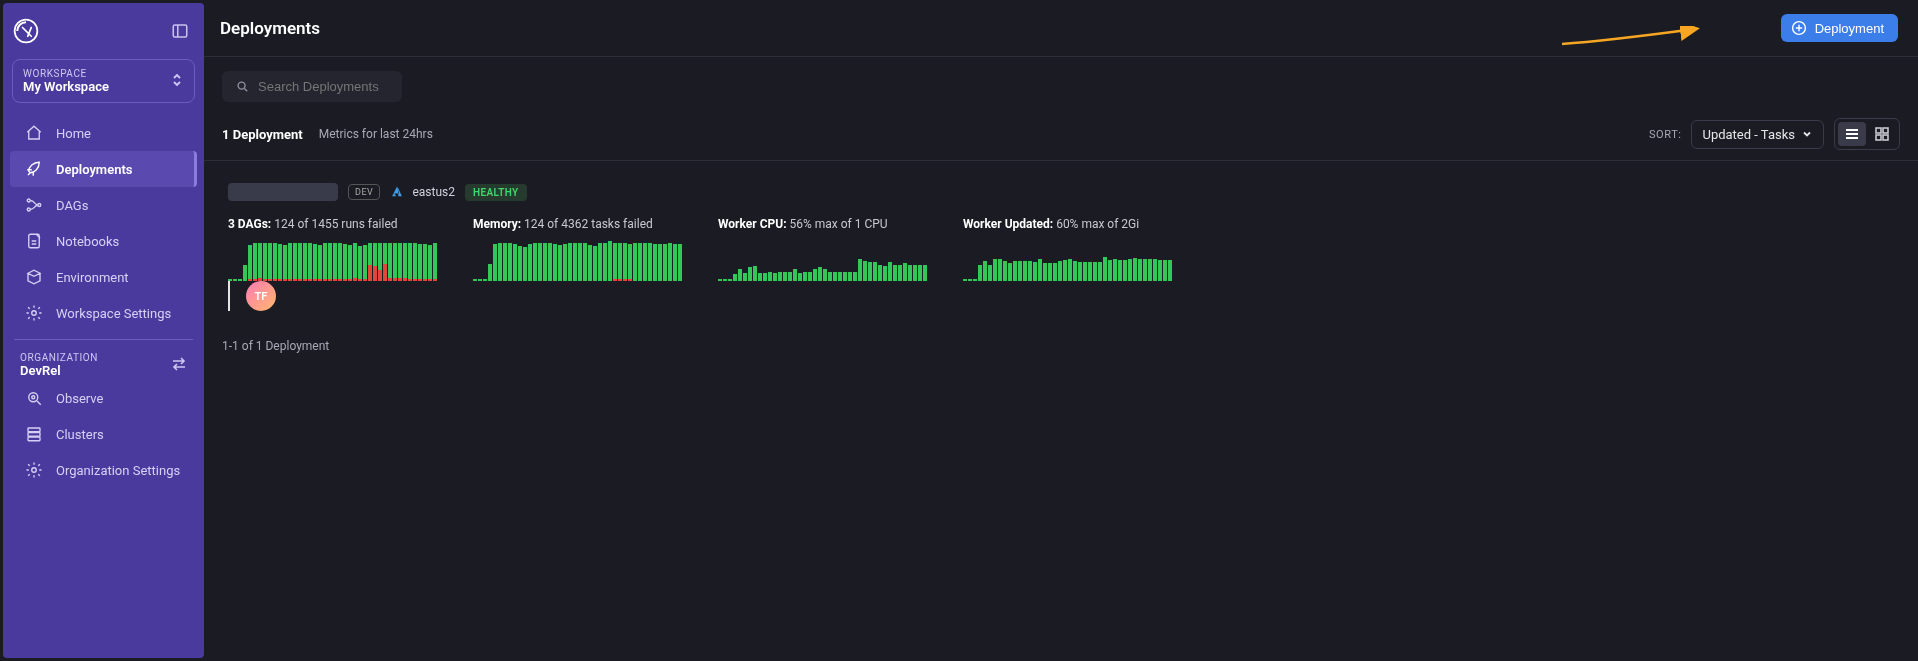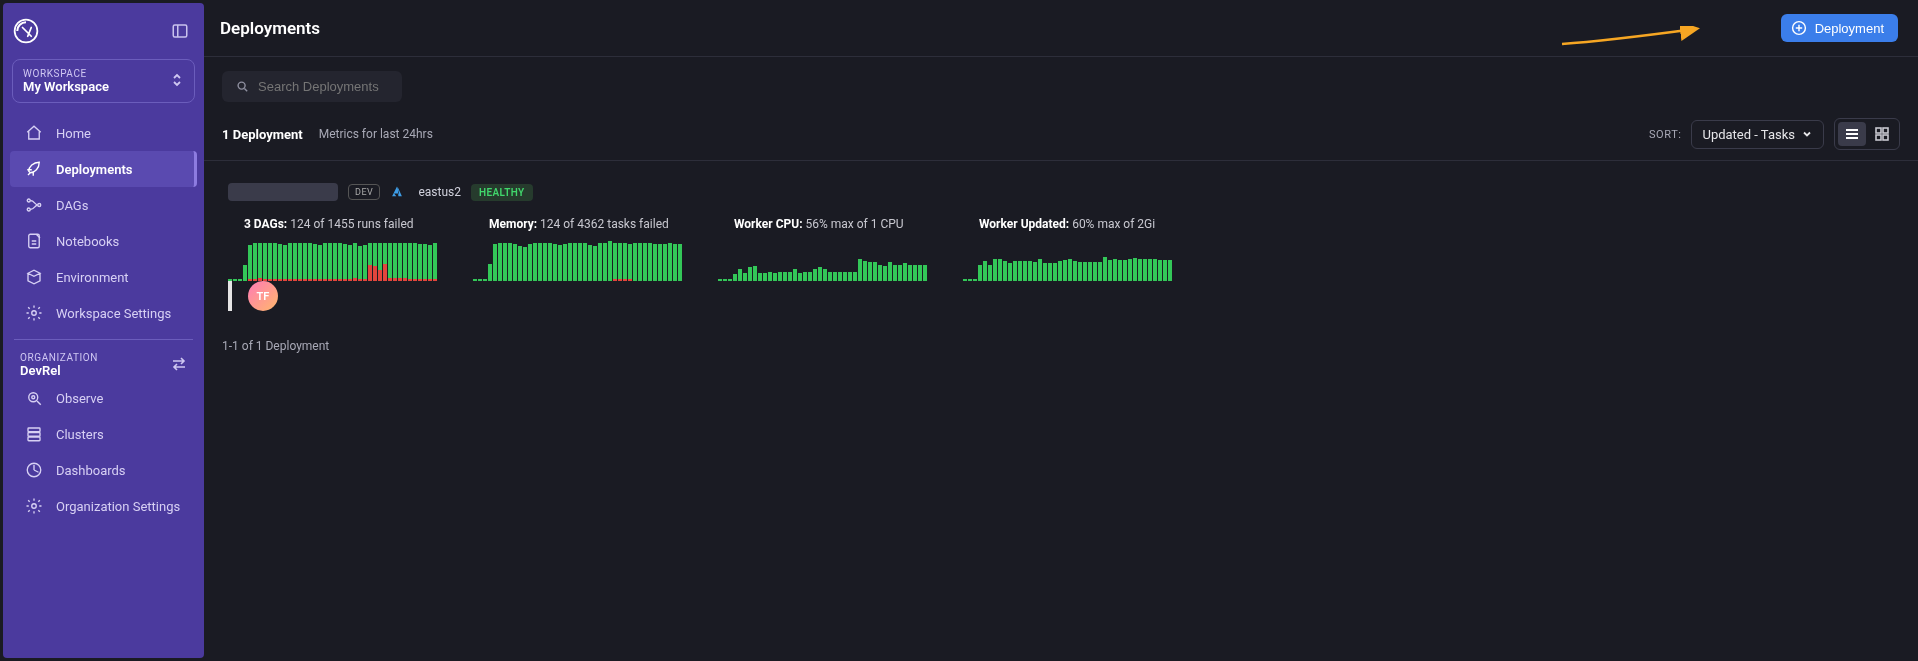--- a/index.html
+++ b/index.html
@@ -116,37 +116,37 @@
   display:flex;
   flex-direction:column;
 }
 .card-main { flex:1; }
 .card-row1 { display:flex; align-items:center; gap:10px; margin-bottom:16px; }
 .name-pill { width:110px; height:18px; border-radius:4px; background:#3a3b4a; }
 .dev-pill {
   border:1px solid #555; color:#aaa; font-size:9px; letter-spacing:0.06em;
   padding:2px 6px; border-radius:4px; text-transform:uppercase;
 }
-.region { display:flex; align-items:center; gap:14px; font-size:12px; color:#d0d1dc; }
+.region { display:flex; align-items:center; gap:8px; font-size:12px; color:#d0d1dc; }
 .azure-ico { width:14px; height:14px; }
 .health-pill {
   background:#263b2d; color:#41d76c; font-size:10px; font-weight:600;
   padding:3px 8px; border-radius:4px; letter-spacing:0.04em;
 }
 
 .stat-row { display:flex; gap:36px; }
 .stat { display:flex; flex-direction:column; gap:6px; }
 .stat-label { font-size:12px; color:#c8c8d0; }
-.stat-label b { color:#fff; font-weight:700;margin-left:16px; }
+.stat-label b { color:#fff; font-weight:700; }
 .spark { display:flex; align-items:flex-end; gap:1px; height:44px; }
 .spark .bar { width:4px; background:#33c758; display:flex; flex-direction:column; justify-content:flex-end; }
 .spark .bar .fail { width:100%; background:#e2453c; }
 
 .card-right {
-  width:280px; border-left:4px solid #e5e5e5;
+  width:280px; border-left:2px solid #e5e5e5;
   padding-left:16px; display:flex; align-items:flex-end; gap:12px;
 }
 .avatar {
   width:30px; height:30px; border-radius:50%;
   background:linear-gradient(135deg,#ff7ab6,#ffb86b);
   display:flex; align-items:center; justify-content:center;
   color:#fff; font-size:11px; font-weight:600;
 }
 .upd-col { display:flex; flex-direction:column; gap:4px; }
 .upd-lbl { font-size:10px; letter-spacing:0.06em; color:#a8a9b6; text-transform:uppercase;}
@@ -280,29 +280,20 @@
         </div>
         <div class="nav-item">
           <span class="nav-ico">
             <svg viewBox="0 0 24 24" width="18" height="18" fill="none" stroke="currentColor" stroke-width="1.8">
               <rect x="4" y="4" width="16" height="5" rx="1"></rect>
               <rect x="4" y="10" width="16" height="5" rx="1"></rect>
               <rect x="4" y="16" width="16" height="5" rx="1"></rect>
             </svg>
           </span>
           <span>Clusters</span>
-        </div>
-        <div class="nav-item">
-          <span class="nav-ico">
-            <svg viewBox="0 0 24 24" width="18" height="18" fill="none" stroke="currentColor" stroke-width="1.8">
-              <circle cx="12" cy="12" r="9"></circle>
-              <path d="M12 12 L12 5 M12 12 L18 15"></path>
-            </svg>
-          </span>
-          <span>Dashboards</span>
         </div>
         <div class="nav-item">
           <span class="nav-ico">
             <svg viewBox="0 0 24 24" width="18" height="18" fill="none" stroke="currentColor" stroke-width="1.8">
               <circle cx="12" cy="12" r="3"></circle>
               <path d="M12 2 V5 M12 19 V22 M4.2 4.2 L6.3 6.3 M17.7 17.7 L19.8 19.8 M2 12 H5 M19 12 H22 M4.2 19.8 L6.3 17.7 M17.7 6.3 L19.8 4.2"></path>
             </svg>
           </span>
           <span>Organization Settings</span>
         </div>

